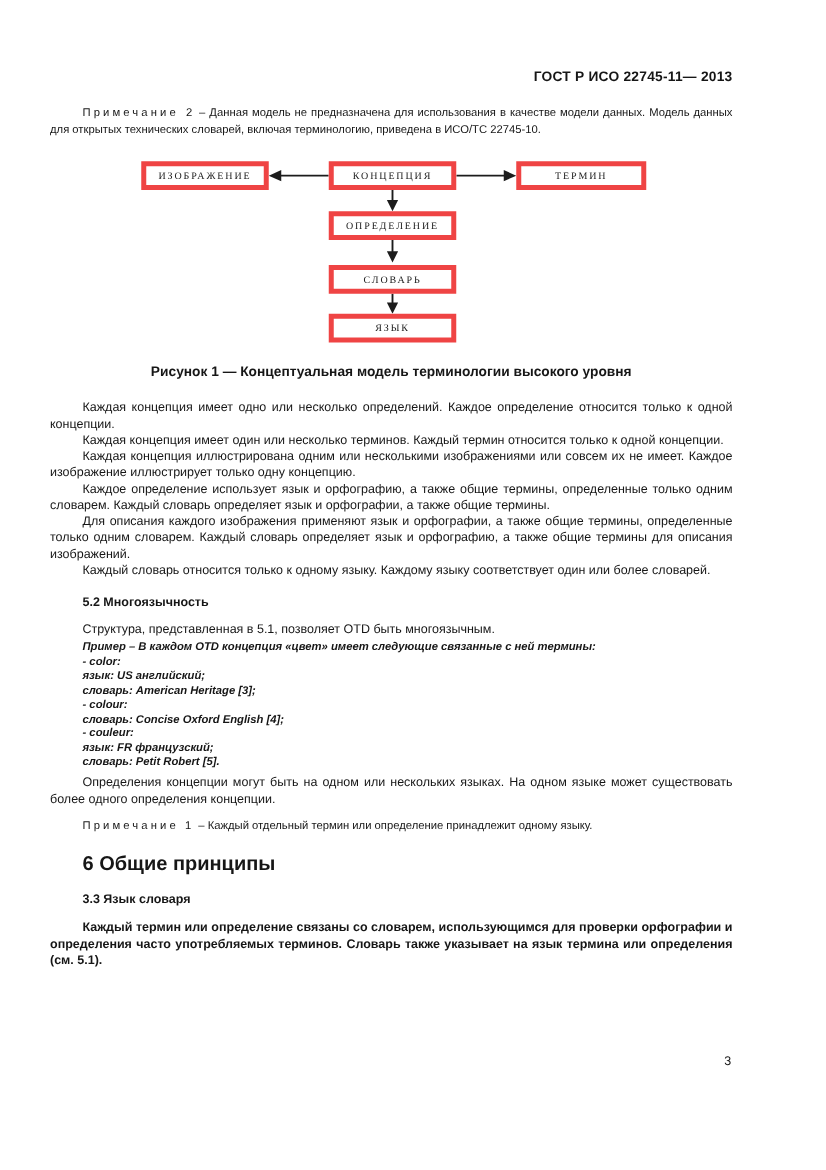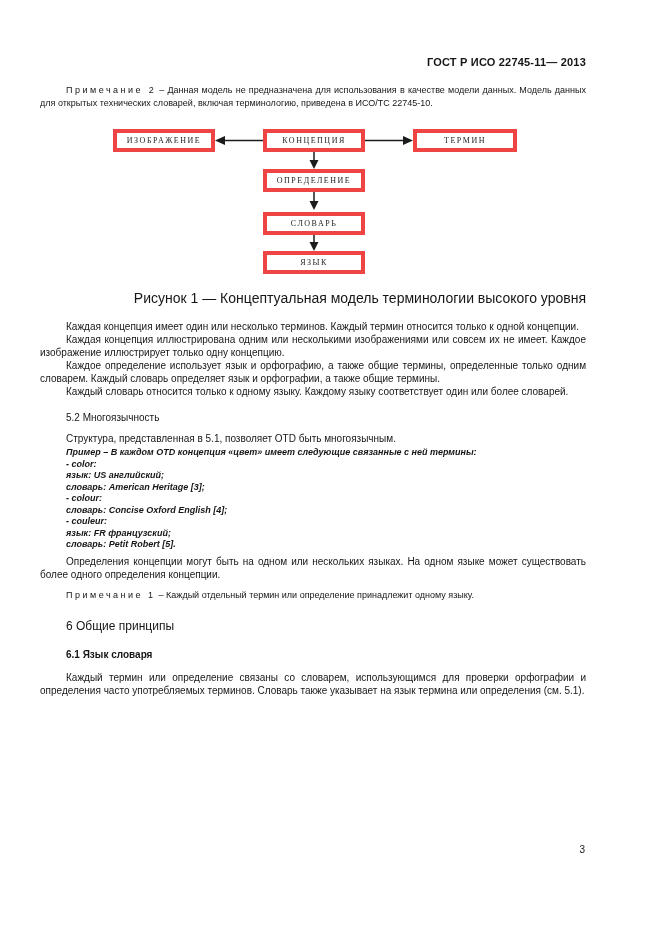--- a/index.html
+++ b/index.html
@@ -32,40 +32,40 @@
     font-size:8px;letter-spacing:1.5px;color:#1c1c1c;
     box-sizing:border-box;white-space:nowrap;font-family:Liberation Serif, serif;
   }
   .b-image{left:73px;top:3px;}
   .b-concept{left:223px;top:3px;}
   .b-term{left:373px;top:3px;width:104px;}
   .b-definition{left:223px;top:43px;}
   .b-dictionary{left:223px;top:86px;}
   .b-language{left:223px;top:125px;}
   .fig-caption{
-    margin-top:18px;font-size:14px;line-height:13px;text-align:right;
+    margin-top:18px;font-size:11px;line-height:13px;text-align:center;font-weight:bold;
   }
   
   .body-block{margin-top:15px;}
   .para{
     margin:0;font-size:10px;line-height:13px;text-align:justify;
     text-indent:26px;
   }
-  .h2{margin:13px 0 0 26px;font-size:10px;font-weight:normal;line-height:13px;}
+  .h2{margin:13px 0 0 26px;font-size:10px;font-weight:bold;line-height:13px;}
   .intro{margin-top:8px;}
   .example{margin-top:2px;font-size:9px;font-weight:bold;font-style:italic;line-height:11.5px;}
   .example .ex-line{padding-left:26px;}
   .closing{margin-top:4px;}
   .notes{margin-top:8px;}
   .note{
     margin:0;font-size:9px;line-height:13px;text-align:justify;text-indent:26px;
   }
-  .h1{margin:17px 0 0 26px;font-size:12px;font-weight:normal;line-height:15px;}
+  .h1{margin:17px 0 0 26px;font-size:16px;font-weight:bold;line-height:15px;}
   .h2b{margin:14px 0 0 26px;font-size:10px;font-weight:bold;line-height:13px;}
-  .final-para{margin-top:10px;}
+  .final-para{margin-top:10px;font-weight:bold;}
   .page-number{
     position:absolute;right:76px;top:843px;font-size:10px;line-height:13px;
   }
 </style>
 </head>
 <body>
 
 <div class="page">
 
   <div class="doc-header">ГОСТ Р ИСО 22745-11— 2013</div>
@@ -94,23 +94,25 @@
     <div class="dbox b-concept">КОНЦЕПЦИЯ</div>
     <div class="dbox b-term">ТЕРМИН</div>
     <div class="dbox b-definition">ОПРЕДЕЛЕНИЕ</div>
     <div class="dbox b-dictionary">СЛОВАРЬ</div>
     <div class="dbox b-language">ЯЗЫК</div>
   </div>
 
   <div class="fig-caption">Рисунок 1 — Концептуальная модель терминологии высокого уровня</div>
 
   <div class="body-block">
+    <p class="para">Каждая концепция имеет одно или несколько определений. Каждое определение относится только к одной концепции.</p>
     <p class="para">Каждая концепция имеет один или несколько терминов. Каждый термин относится только к одной концепции.</p>
     <p class="para">Каждая концепция иллюстрирована одним или несколькими изображениями или совсем их не имеет. Каждое изображение иллюстрирует только одну концепцию.</p>
     <p class="para">Каждое определение использует язык и орфографию, а также общие термины, определенные только одним словарем. Каждый словарь определяет язык и орфографии, а также общие термины.</p>
+    <p class="para">Для описания каждого изображения применяют язык и орфографии, а также общие термины, определенные только одним словарем. Каждый словарь определяет язык и орфографию, а также общие термины для описания изображений.</p>
     <p class="para">Каждый словарь относится только к одному языку. Каждому языку соответствует один или более словарей.</p>
   </div>
 
   <div class="h2">5.2 Многоязычность</div>
 
   <p class="para intro">Структура, представленная в 5.1, позволяет OTD быть многоязычным.</p>
 
   <div class="example">
     <div class="ex-line">Пример – В каждом OTD концепция «цвет» имеет следующие связанные с ней термины:</div>
     <div class="ex-line">- color:</div>
@@ -124,19 +126,19 @@
   </div>
 
   <p class="para closing">Определения концепции могут быть на одном или нескольких языках. На одном языке может существовать более одного определения концепции.</p>
 
   <div class="notes">
     <p class="note"><span class="sp-label">Примечание 1</span><span>– Каждый отдельный термин или определение принадлежит одному языку.</span></p>
   </div>
 
   <div class="h1">6 Общие принципы</div>
 
-  <div class="h2b">6.1 Язык словаря</div>
+  <div class="h2b">3.3 Язык словаря</div>
 
   <p class="para final-para">Каждый термин или определение связаны со словарем, использующимся для проверки орфографии и определения часто употребляемых терминов. Словарь также указывает на язык термина или определения (см. 5.1).</p>
 
   <div class="page-number">3</div>
 
 </div>
 
 </body></html>

